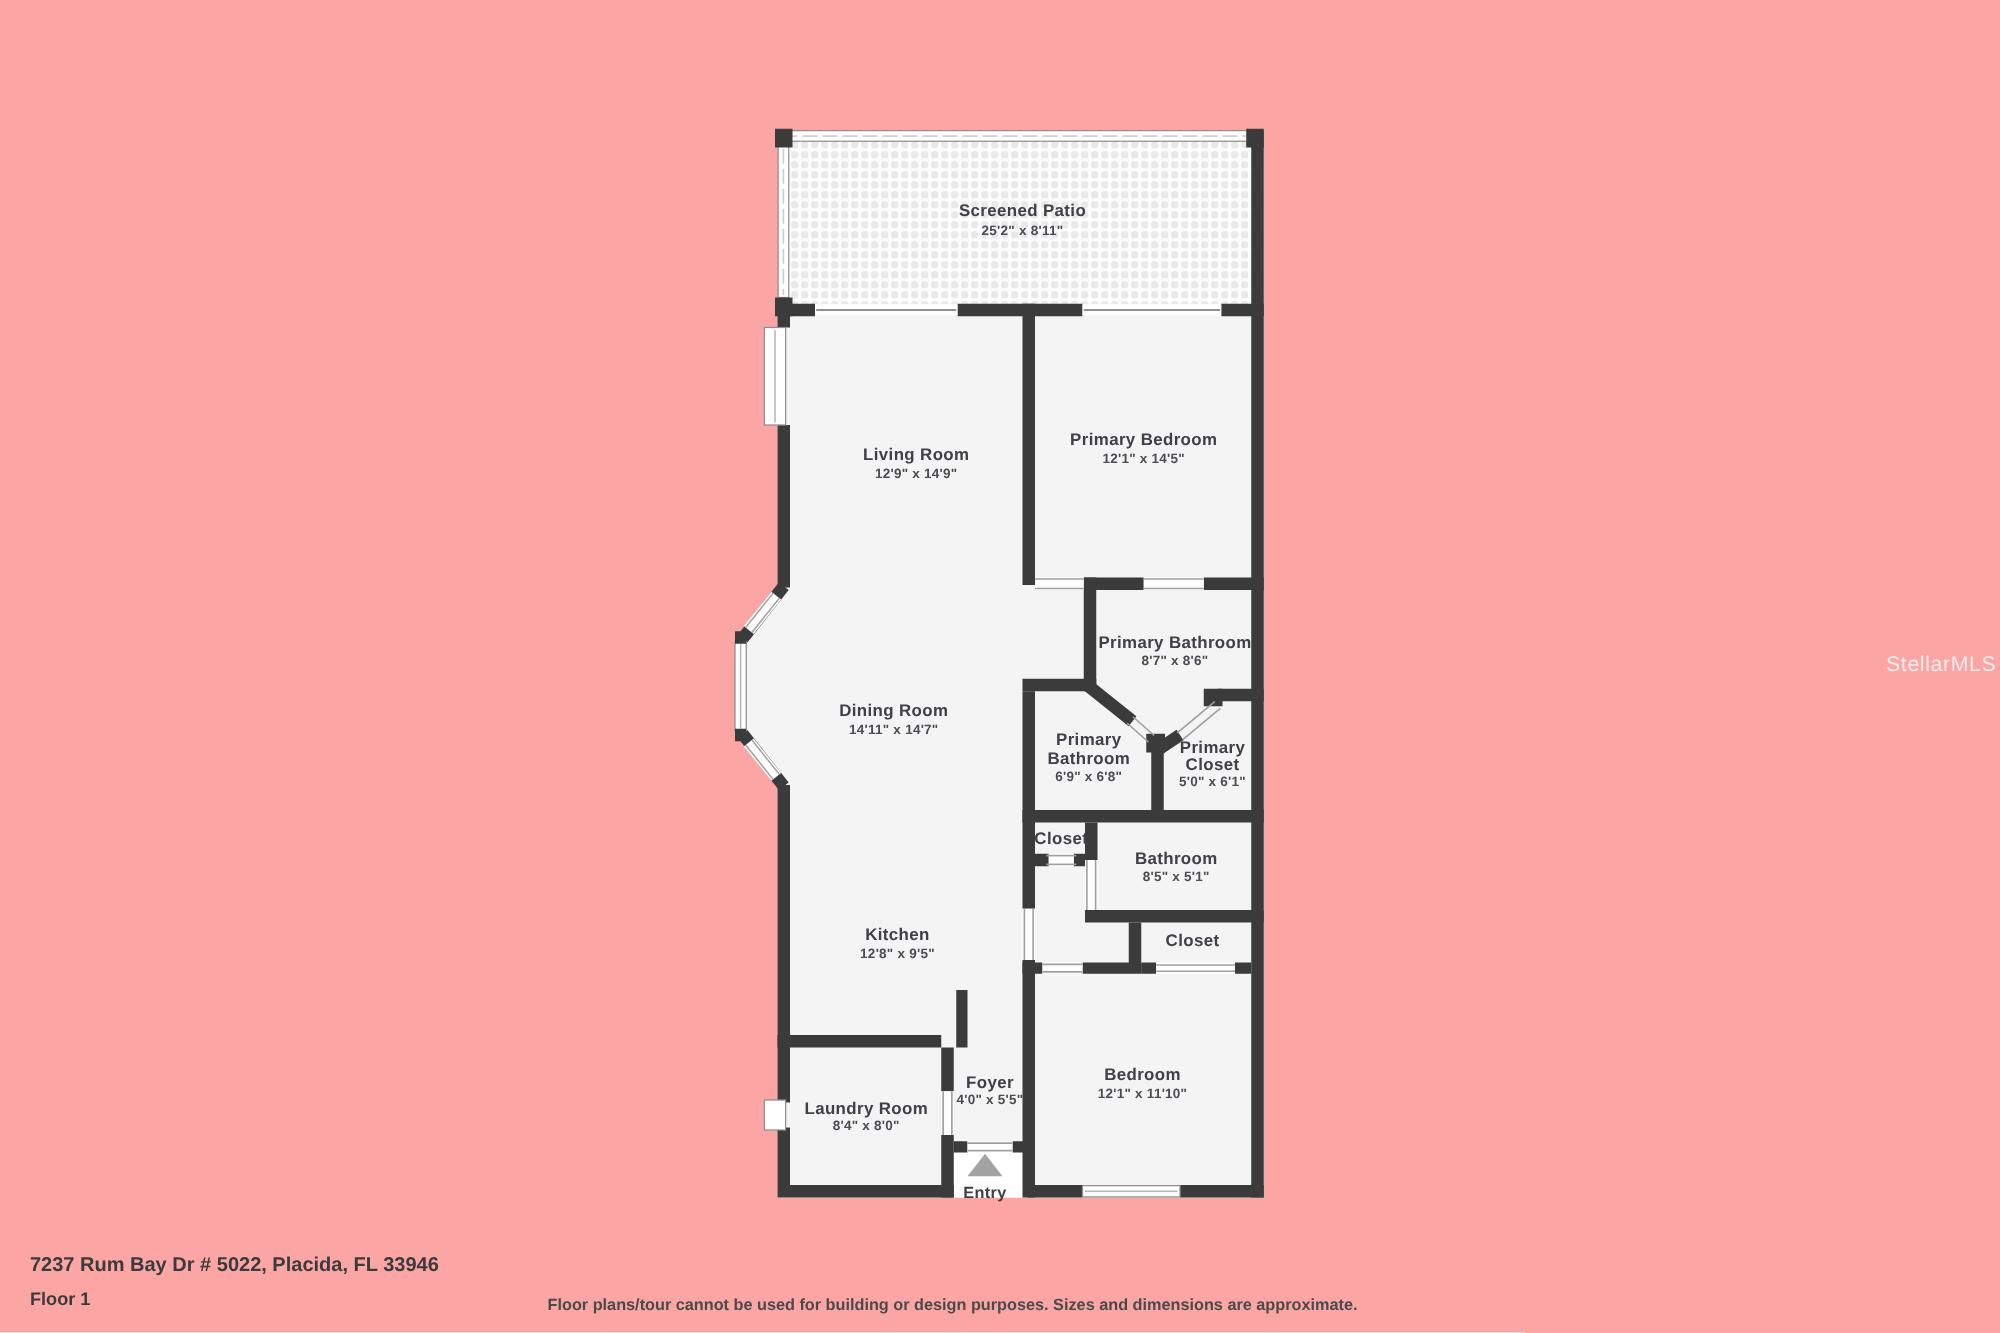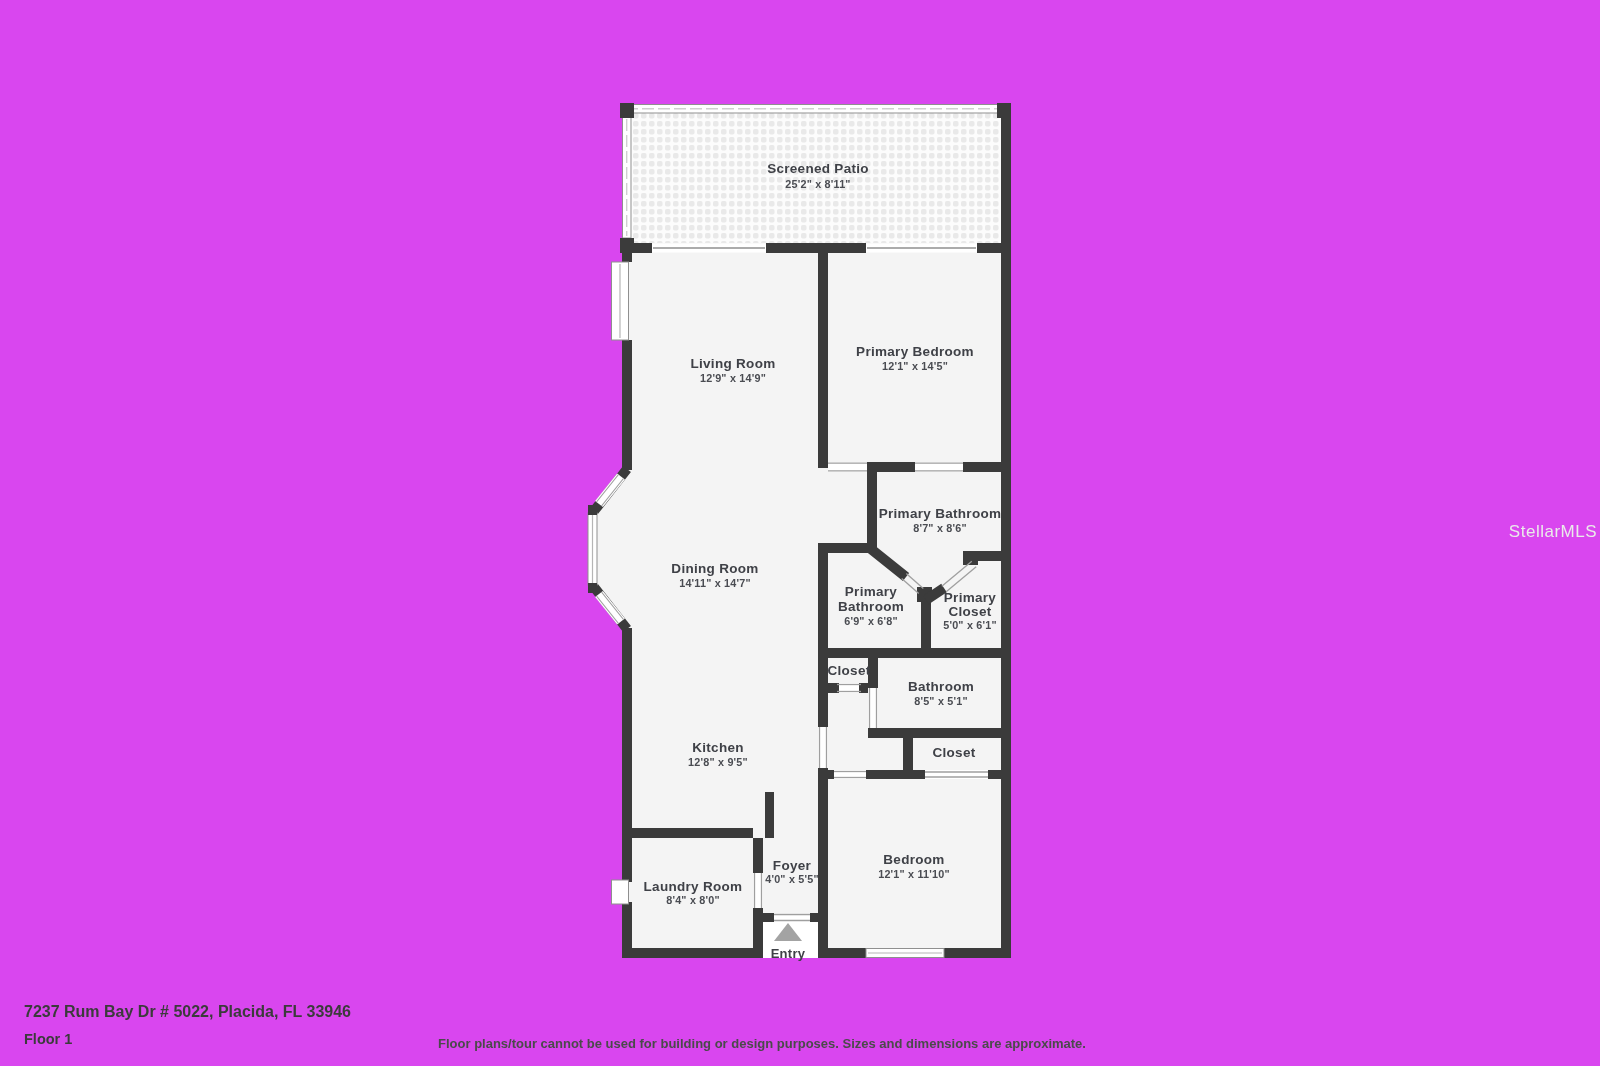--- a/index.html
+++ b/index.html
@@ -1,16 +1,16 @@
 <!DOCTYPE html>
 <html><head>
 <meta charset="utf-8">
 <style>
   html,body{margin:0;padding:0;background:#ffffff;}
-  .page{position:relative;width:1600px;height:1066px;background:#d946ef;overflow:hidden;
+  .page{position:relative;width:1600px;height:1066px;background:#fca5a5;overflow:hidden;
         font-family:"Liberation Sans", sans-serif;}
   svg{position:absolute;left:0;top:0;}
   text{font-family:"Liberation Sans", sans-serif;}
   .room-name{font-size:13.5px;font-weight:700;fill:#3f4147;letter-spacing:.3px;}
   .room-dims{font-size:10.8px;font-weight:700;fill:#4a4c52;letter-spacing:.2px;}
   .entry-label{font-size:13px;font-weight:700;fill:#3f4147;letter-spacing:.3px;}
   .addr{font-size:16px;font-weight:700;fill:#3b3b3b;}
   .floor{font-size:14.5px;font-weight:700;fill:#3b3b3b;}
   .disclaimer{font-size:13px;font-weight:700;fill:#4a4a4a;}
   .watermark{font-size:17px;font-weight:400;fill:#eaeaea;letter-spacing:.5px;}

